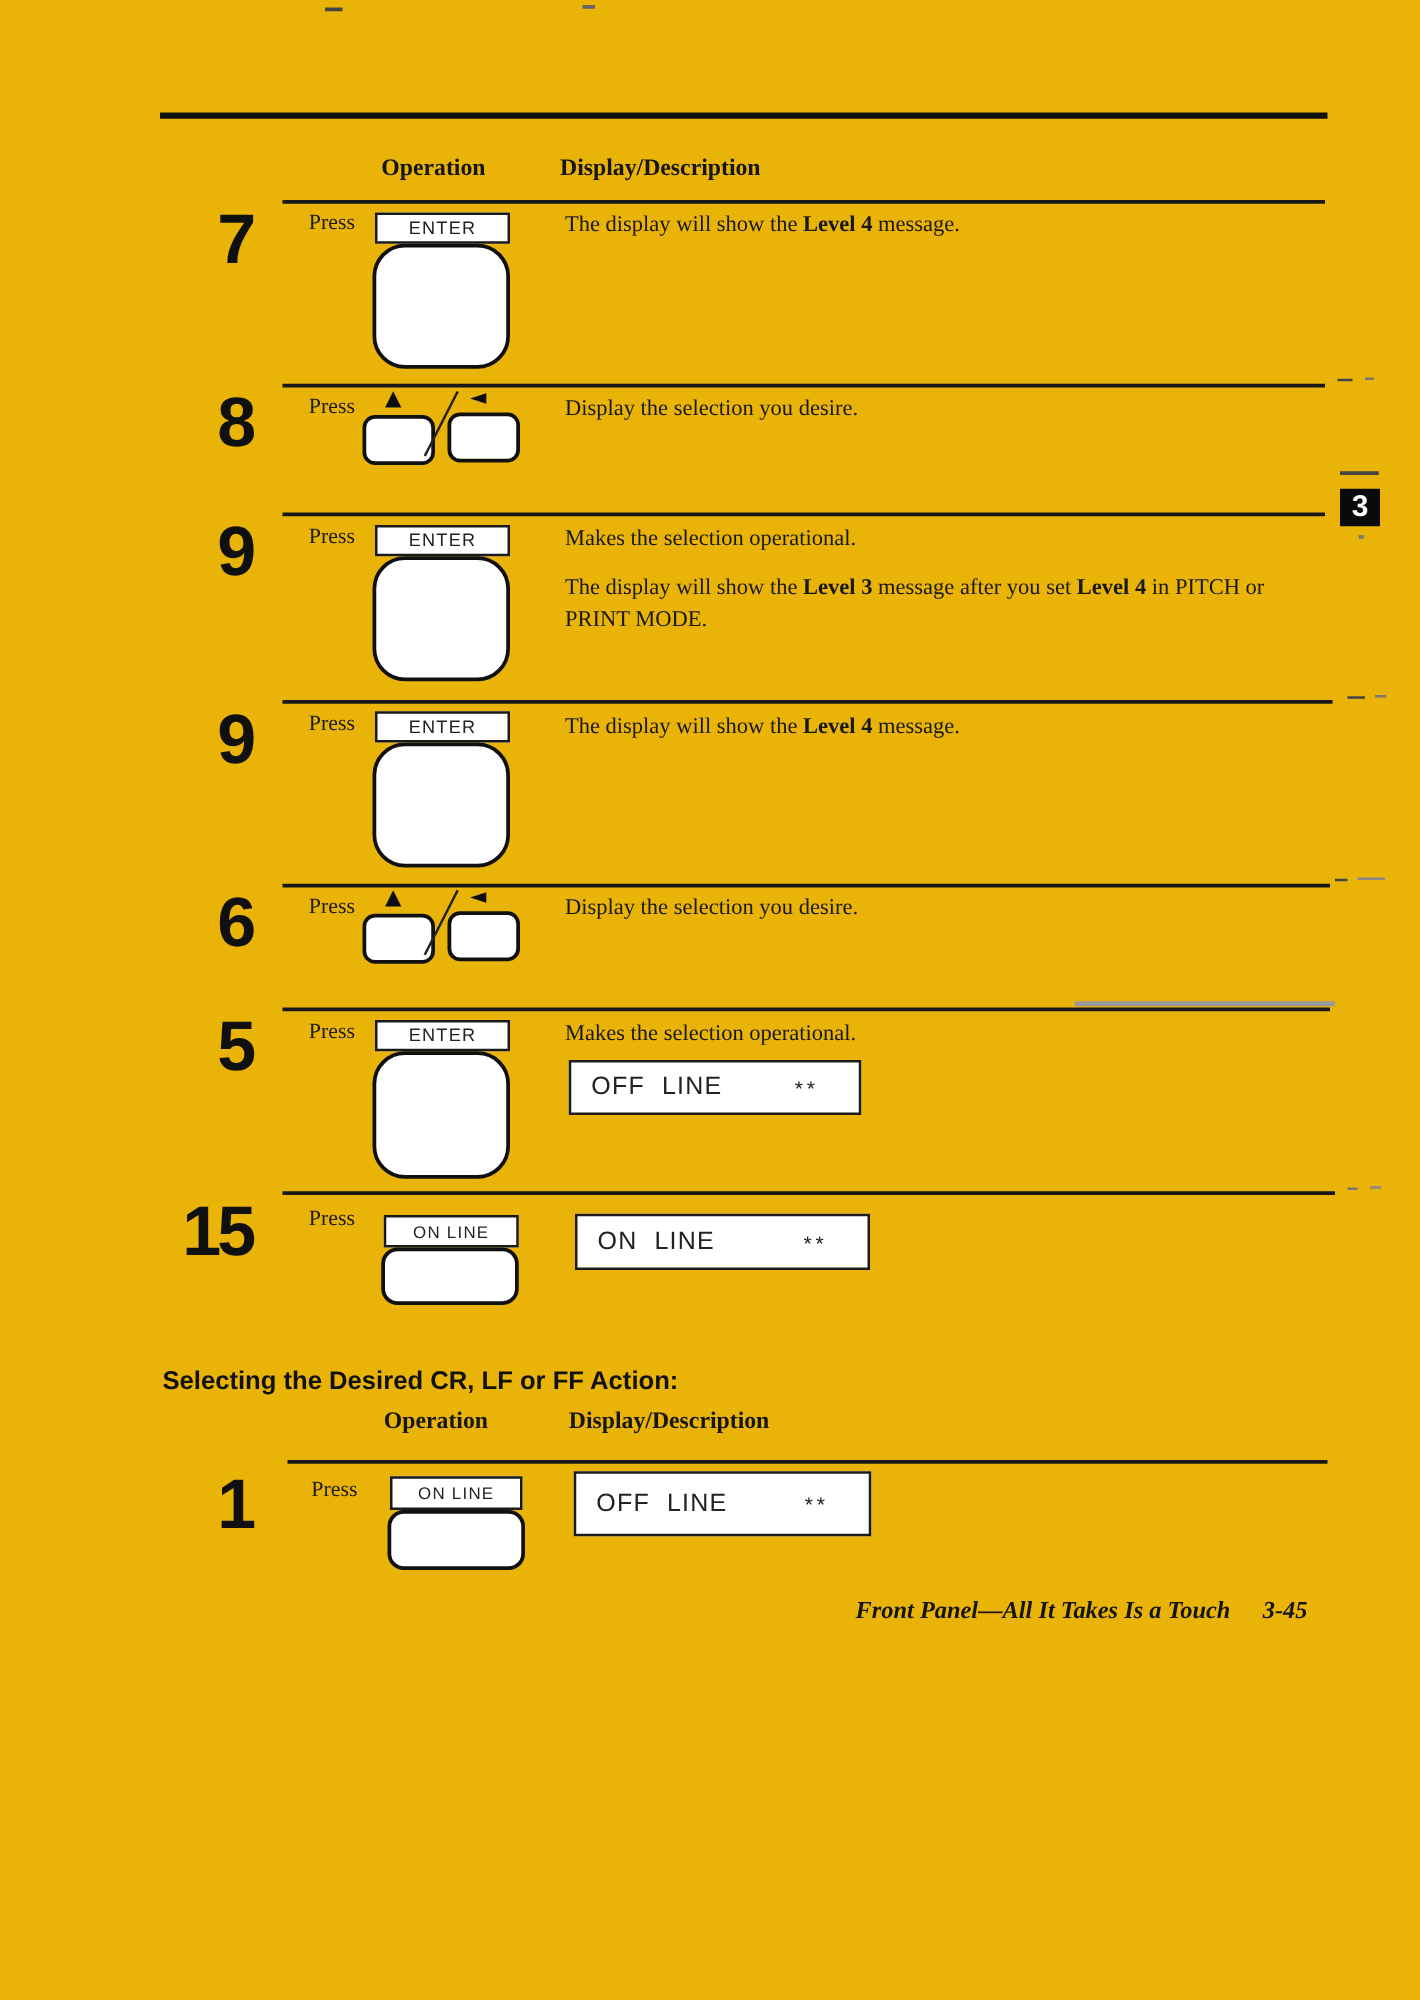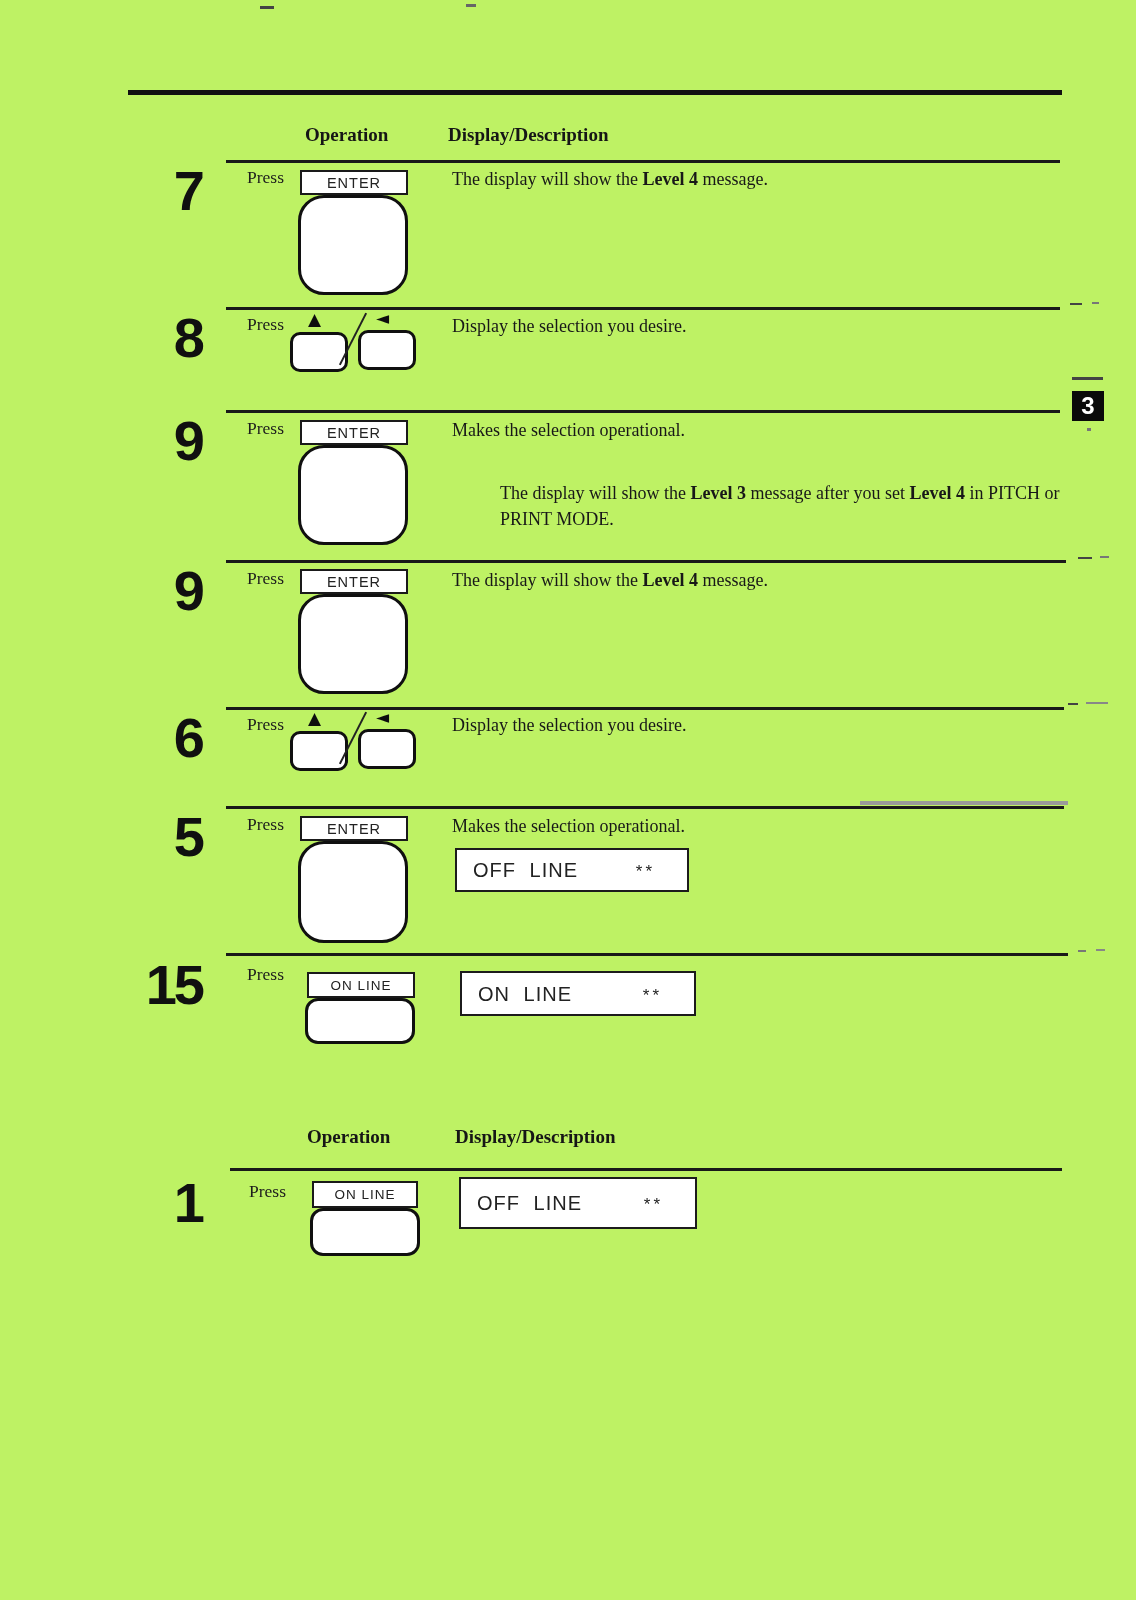--- a/index.html
+++ b/index.html
@@ -1,19 +1,19 @@
 <!DOCTYPE html>
 <html><head>
 <meta charset="utf-8">
 <style>
   html,body{margin:0;padding:0;background:#e8e8e8;}
   .page{
     position:relative;
     width:1136px;height:1600px;
-    background:#bef264;
+    background:#eab308;
     overflow:hidden;
     font-family:"Liberation Serif", serif;
     color:#161616;
   }
   
   .rule{position:absolute;background:#191919;height:3px;}
   .rule-thick{position:absolute;background:#111;height:5px;}
   .artifact{position:absolute;background:#444;}
   
   .colhead{position:absolute;font-family:"Liberation Serif",serif;font-weight:700;font-size:19px;white-space:nowrap;}
@@ -91,21 +91,21 @@
       <span>3</span>
     </div>
   <div class="artifact" style="left:1087px;top:428px;width:4px;height:3px;background:#777;"></div>
 
   <div class="rule" style="left:226px;top:410px;width:834px;"></div>
   <div class="stepnum" style="top:413px;">9</div>
   <div class="press" style="top:418px;">Press</div>
   <div class="keylabel" style="left:300px;top:420px;width:104px;height:21px;">ENTER</div>
   <div class="keycap-big" style="left:298px;top:445px;"></div>
   <div class="desc" style="top:417px;"><span>Makes the selection operational.</span></div>
-  <div class="desc" style="top:480px;width:608px;margin-left:48px;"><span>The display will show the </span><span class="b">Level 3</span><span> message after you set </span><span class="b">Level 4</span><span> in PITCH or PRINT MODE.</span></div>
+  <div class="desc" style="top:456px;width:608px;"><span>The display will show the </span><span class="b">Level 3</span><span> message after you set </span><span class="b">Level 4</span><span> in PITCH or PRINT MODE.</span></div>
 
   <div class="rule" style="left:226px;top:560px;width:840px;"></div>
   <div class="artifact" style="left:1078px;top:557px;width:14px;height:2px;"></div>
   <div class="artifact" style="left:1100px;top:556px;width:9px;height:2px;background:#777;"></div>
   <div class="stepnum" style="top:563px;">9</div>
   <div class="press" style="top:568px;">Press</div>
   <div class="keylabel" style="left:300px;top:569px;width:104px;height:21px;">ENTER</div>
   <div class="keycap-big" style="left:298px;top:594px;"></div>
   <div class="desc" style="top:567px;"><span>The display will show the </span><span class="b">Level 4</span><span> message.</span></div>
 
@@ -138,27 +138,31 @@
   <div class="artifact" style="left:1096px;top:949px;width:9px;height:2px;background:#888;"></div>
   <div class="stepnum" style="top:957px;">15</div>
   <div class="press" style="top:964px;">Press</div>
   <div class="keylabel" style="left:307px;top:972px;width:104px;height:22px;font-size:13.5px;">ON LINE</div>
   <div class="keycap-wide" style="left:305px;top:998px;"></div>
   <div class="lcd" style="left:460px;top:971px;width:232px;height:41px;">
     <span class="lcd-text">ON LINE</span>
     <span class="lcd-stars">**</span>
   </div>
 
+  <div class="heading2" style="top:1093px;">Selecting the Desired CR, LF or FF Action:</div>
   <div class="colhead" style="left:307px;top:1126px;">Operation</div>
   <div class="colhead" style="left:455px;top:1126px;">Display/Description</div>
 
   <div class="rule" style="left:230px;top:1168px;width:832px;"></div>
   <div class="stepnum" style="top:1175px;">1</div>
   <div class="press" style="left:228px;top:1181px;">Press</div>
   <div class="keylabel" style="left:312px;top:1181px;width:102px;height:23px;font-size:13.5px;">ON LINE</div>
   <div class="keycap-wide" style="left:310px;top:1208px;height:42px;"></div>
   <div class="lcd" style="left:459px;top:1177px;width:234px;height:48px;">
     <span class="lcd-text">OFF LINE</span>
     <span class="lcd-stars">**</span>
   </div>
 
+  <div class="footer">
+    <span>Front Panel—All It Takes Is a Touch</span><span class="pageno">3-45</span>
+  </div>
 
 </div>
 
 </body></html>

